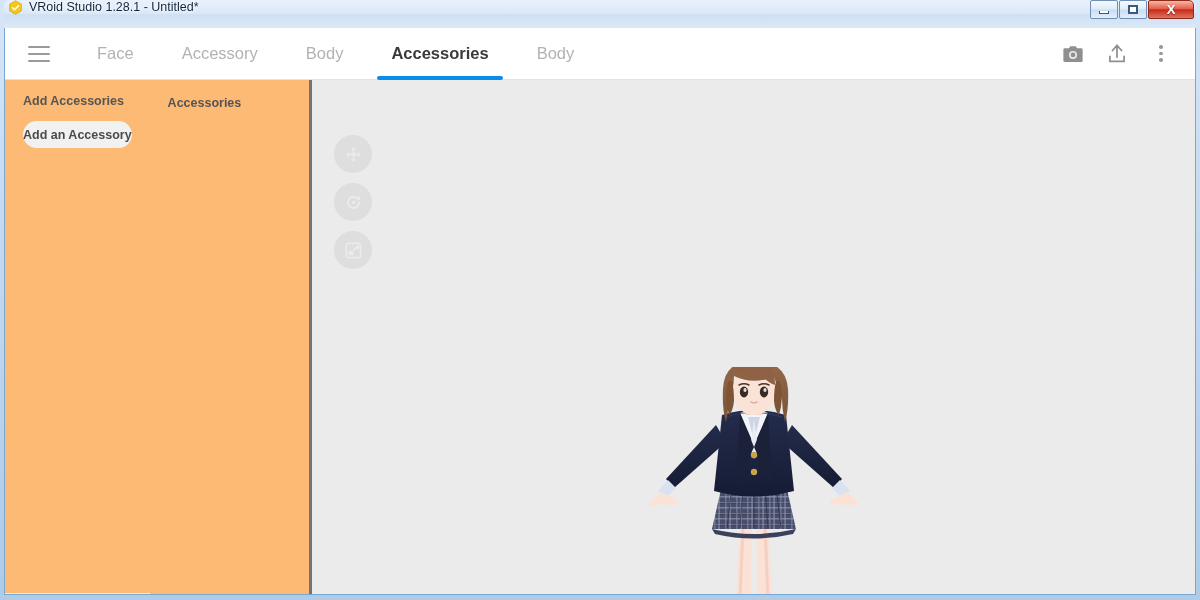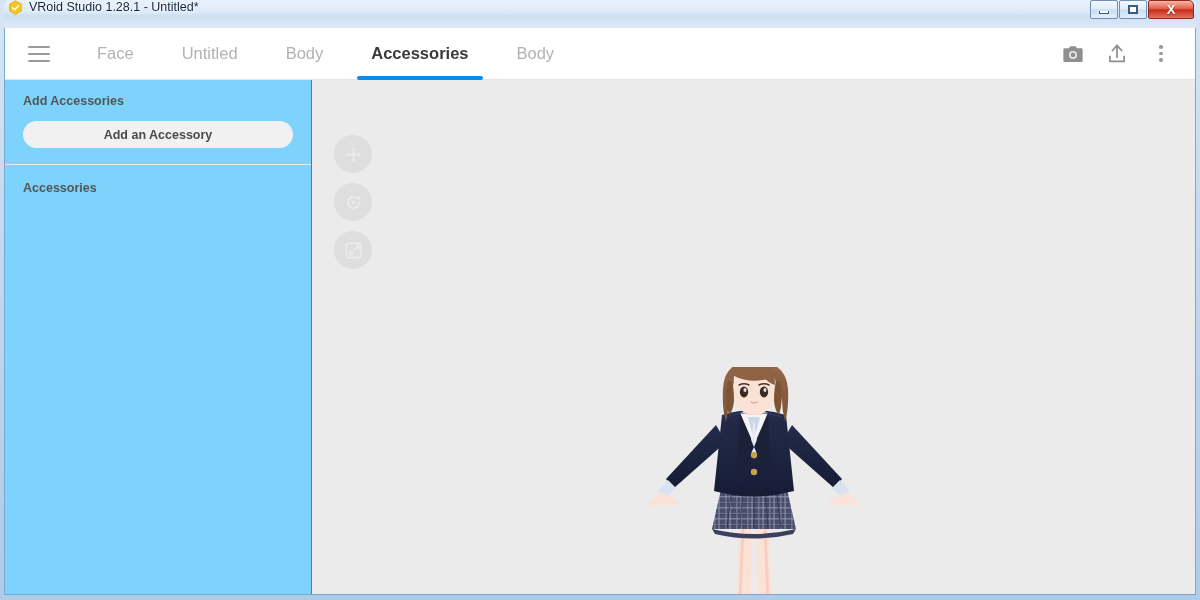--- a/index.html
+++ b/index.html
@@ -101,23 +101,23 @@
   }
   .dots { display:flex; flex-direction: column; gap: 3px; align-items:center; }
   .dots i { width: 3.5px; height: 3.5px; background:#9a9a9a; border-radius: 50%; display:block; }
 
   
   #body-split { display: flex; height: 514px; }
 
   
   #sidebar {
     width: 307px; flex: 0 0 307px;
-    background: #7dd3fc;
-    border-right: 1px solid #737373;
-    display: flex; flex-direction: column;
+    background: #fdba74;
+    border-right: 3px solid #737373;
+    display: flex; flex-direction: row;
   }
   #add-section { padding: 14px 18px 16px 18px; border-bottom: 1px solid #ededed; }
   .section-title {
     font-size: 12.5px; font-weight: bold; color: #555555; margin-bottom: 13px;
   }
   #add-accessory-button {
     width: 100%; height: 27px;
     background: #f1f1f1; border: none; border-radius: 14px;
     font-family: "Liberation Sans", sans-serif;
     font-size: 12.5px; font-weight: bold; color: #4b4b4b;
@@ -181,21 +181,21 @@
         <span></span>
           <span></span>
           <span></span>
       </div>
 
       <div id="tabs">
         <div class="tab">
             <span>Face</span>
           </div>
         <div class="tab">
-            <span>Untitled</span>
+            <span>Accessory</span>
           </div>
         <div class="tab">
             <span>Body</span>
           </div>
         <div class="tab active">
             <span>Accessories</span>
           </div>
         <div class="tab">
             <span>Body</span>
           </div>

